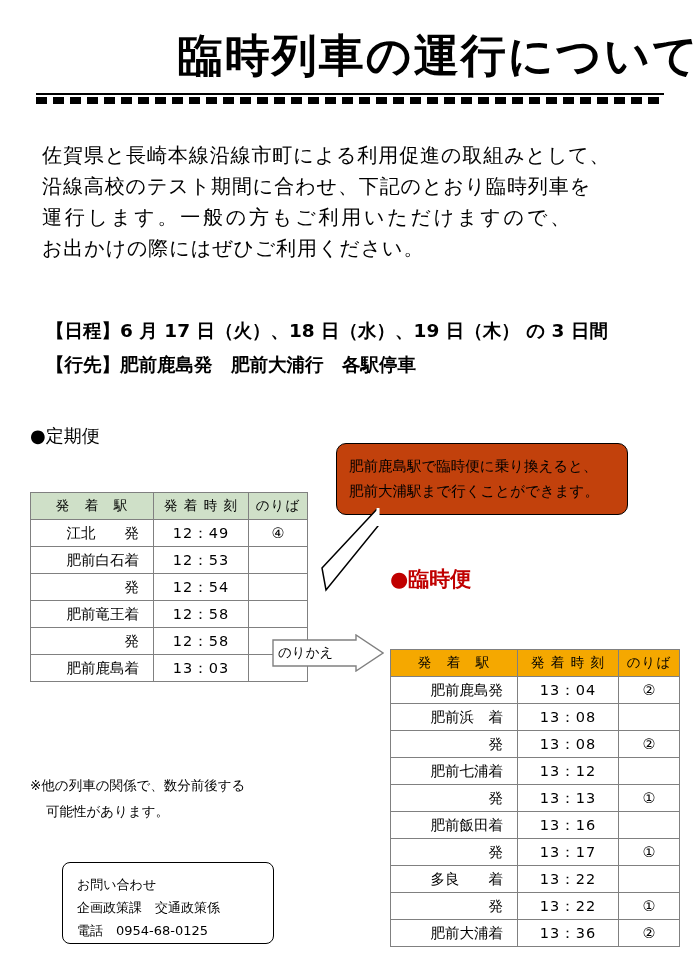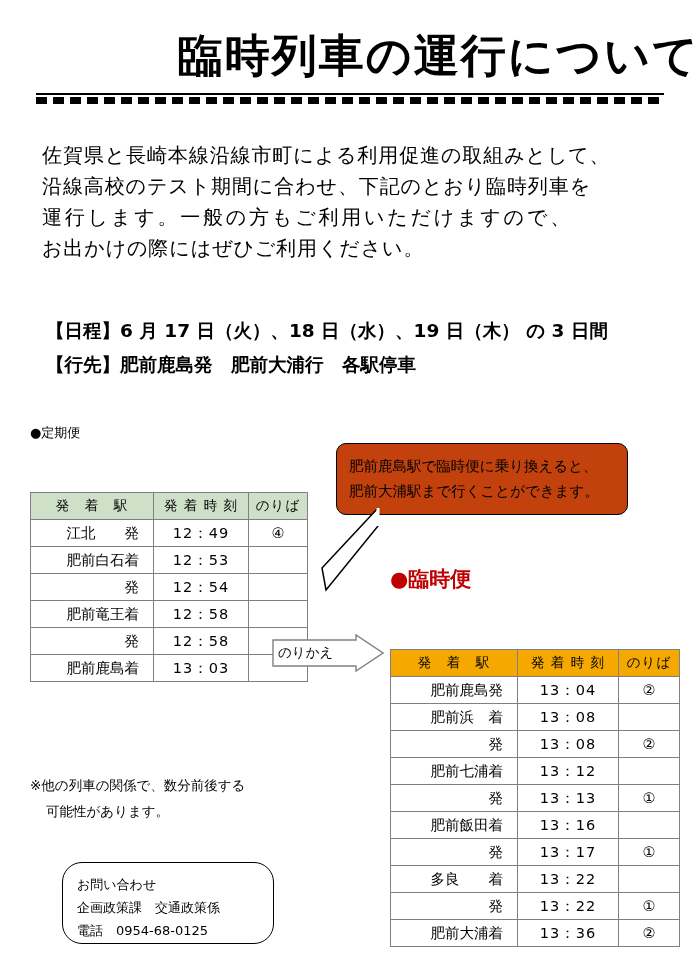--- a/index.html
+++ b/index.html
@@ -83,21 +83,21 @@
     font-weight: bold;
     font-family: "DejaVu Sans", sans-serif;
     white-space: nowrap;
   }
   .sched.line1 { top: 318px; }
   .sched.line2 { top: 352px; }
 
   
   .sec-head {
     position: absolute;
-    font-size: 13px;
+    font-size: 18px;
     font-family: "DejaVu Sans", sans-serif;
   }
   .sec-head.regular { top: 424px; left: 30px; }
   .sec-head.special {
     top: 565px;
     left: 390px;
     font-size: 21px;
     font-weight: bold;
     color: #c00000;
   }
@@ -203,21 +203,21 @@
 
   
   .contact {
     position: absolute;
     top: 862px;
     left: 62px;
     width: 212px;
     height: 82px;
     box-sizing: border-box;
     border: 1.5px solid #000;
-    border-radius: 20px;
+    border-radius: 8px;
     padding: 10px 14px;
     font-size: 13px;
     line-height: 23px;
     font-family: "DejaVu Sans", sans-serif;
   }
 </style>
 </head>
 <body>
 
 <div class="page">

